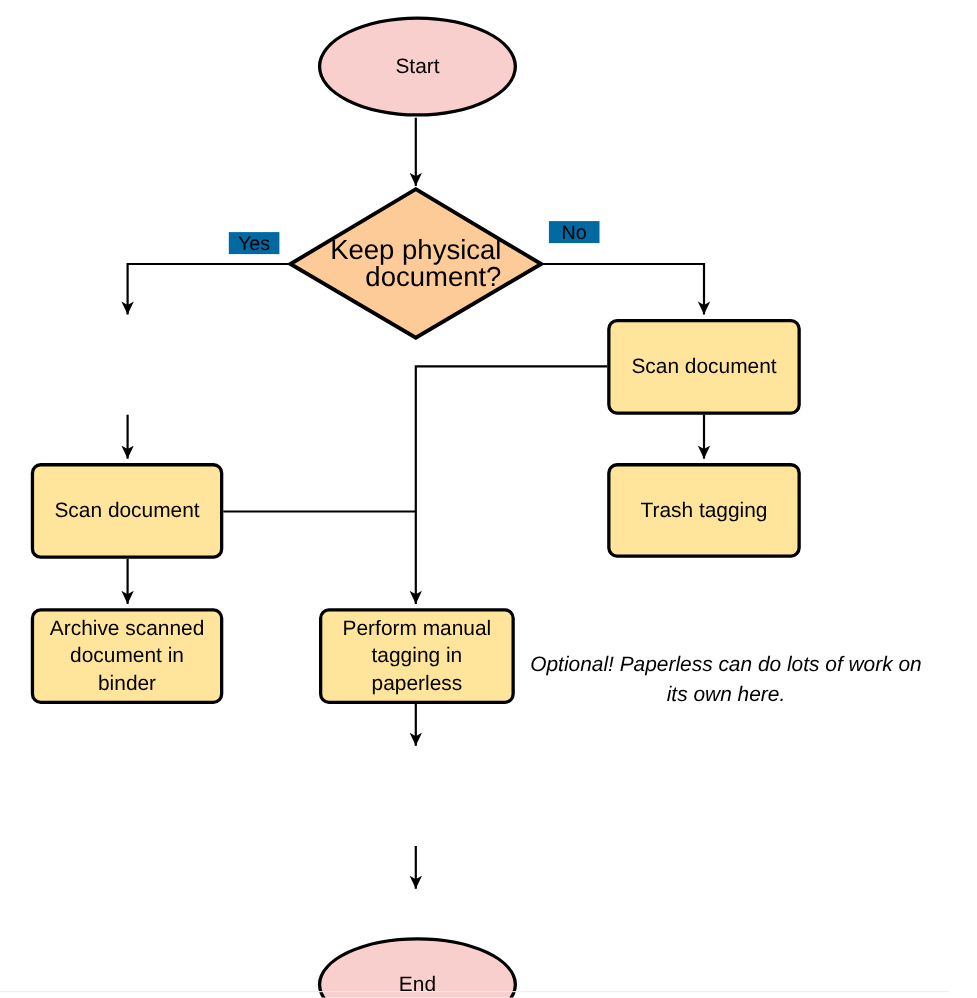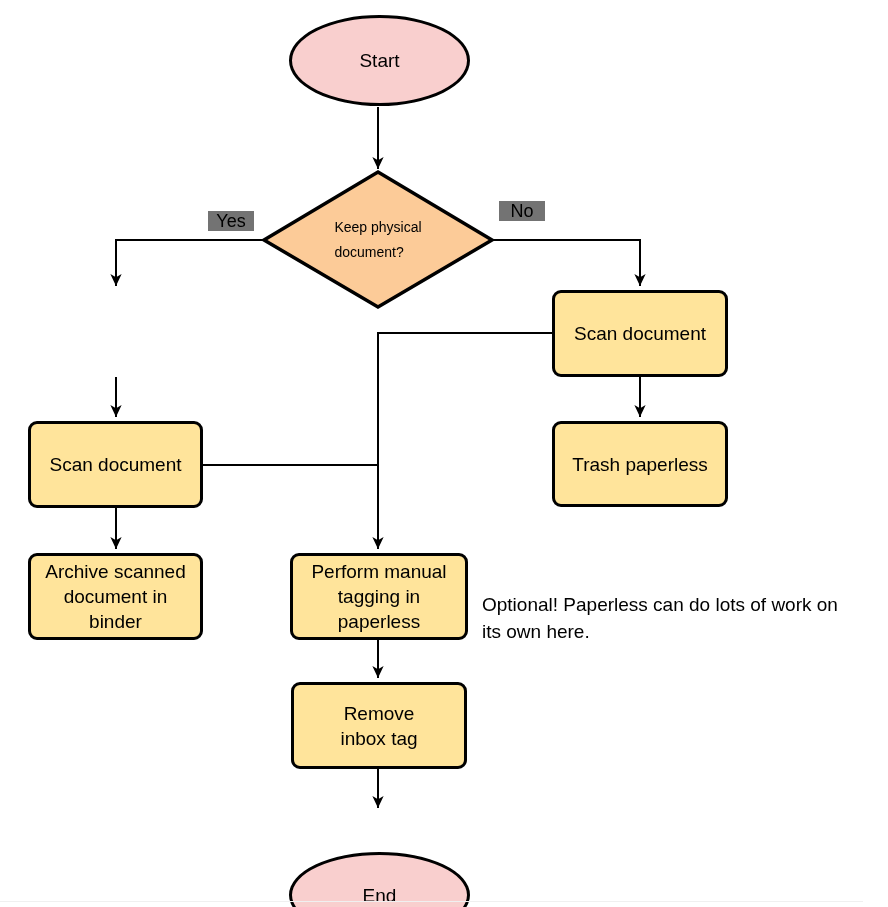--- a/index.html
+++ b/index.html
@@ -16,27 +16,27 @@
   }
   .process{
     background:var(--process-fill,#FFE49B);border:3px solid var(--stroke,#000);border-radius:9px;
   }
   .terminator{
     background:var(--terminator-fill,#F9CFCE);border:3px solid var(--stroke,#000);border-radius:50%;
   }
   .node-label{white-space:pre-line;}
   .decision-label{
     position:absolute;display:flex;align-items:center;justify-content:center;
-    text-align:left;font-size:14px;line-height:25px;white-space:pre-line;
+    text-align:right;font-size:25px;line-height:25px;white-space:pre-line;
   }
   .edge-label{
-    position:absolute;font-size:18px;line-height:20px;text-align:center;background:#737373;
+    position:absolute;font-size:18px;line-height:20px;text-align:center;background:#0369a1;
   }
   .note{
-    position:absolute;font-size:19px;line-height:27px;white-space:pre-line;
+    position:absolute;font-size:19px;line-height:27px;font-style:italic;white-space:pre-line;text-align:center;
   }
   .bottom-divider{
     position:absolute;left:0;top:901px;width:888px;height:1px;background:#f0f0f0;
   }
 </style>
 </head>
 <body>
 
 <div class="canvas">
 
@@ -74,41 +74,37 @@
 
   <div class="node process" style="left:552px;top:290px;width:176px;height:87px">
     <span class="node-label">Scan document</span>
   </div>
 
   <div class="node process" style="left:28px;top:421px;width:175px;height:87px">
     <span class="node-label">Scan document</span>
   </div>
 
   <div class="node process" style="left:552px;top:421px;width:176px;height:86px">
-    <span class="node-label">Trash paperless</span>
+    <span class="node-label">Trash tagging</span>
   </div>
 
   <div class="node process" style="left:28px;top:553px;width:175px;height:87px">
     <span class="node-label">Archive scanned
 document in
 binder</span>
   </div>
 
   <div class="node process" style="left:290px;top:553px;width:178px;height:87px">
     <span class="node-label">Perform manual
 tagging in
 paperless</span>
   </div>
 
   <div class="note" style="left:482px;top:591px;">Optional! Paperless can do lots of work on
 its own here.</div>
 
-  <div class="node process" style="left:291px;top:682px;width:176px;height:87px">
-    <span class="node-label">Remove
-inbox tag</span>
-  </div>
 
   <div class="node terminator" style="left:289px;top:852px;width:181px;height:86px">
     <span class="node-label">End</span>
   </div>
 
   <div class="bottom-divider"></div>
 </div>
 
 </body></html>

